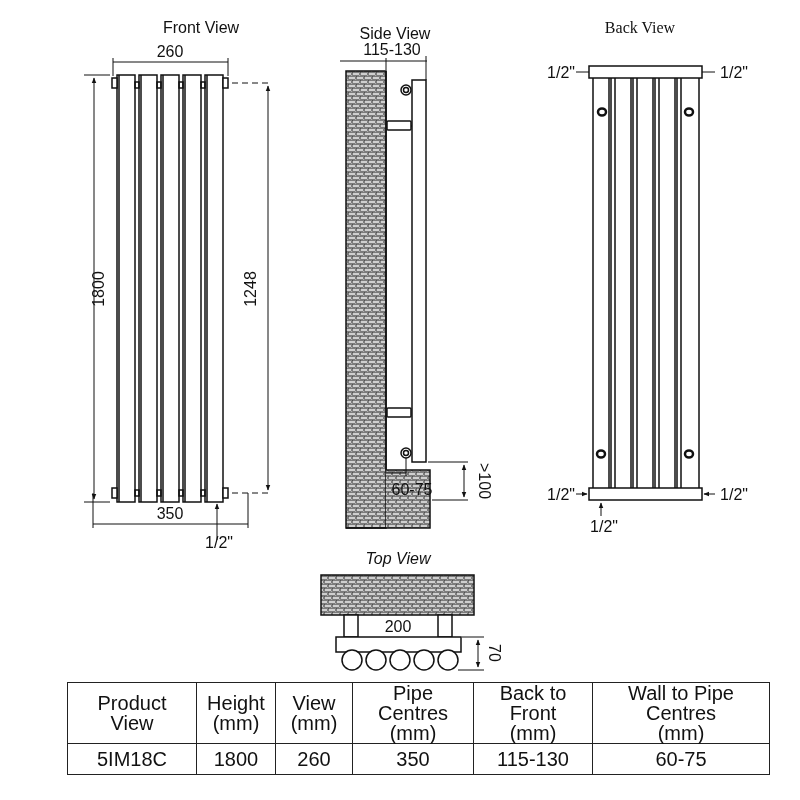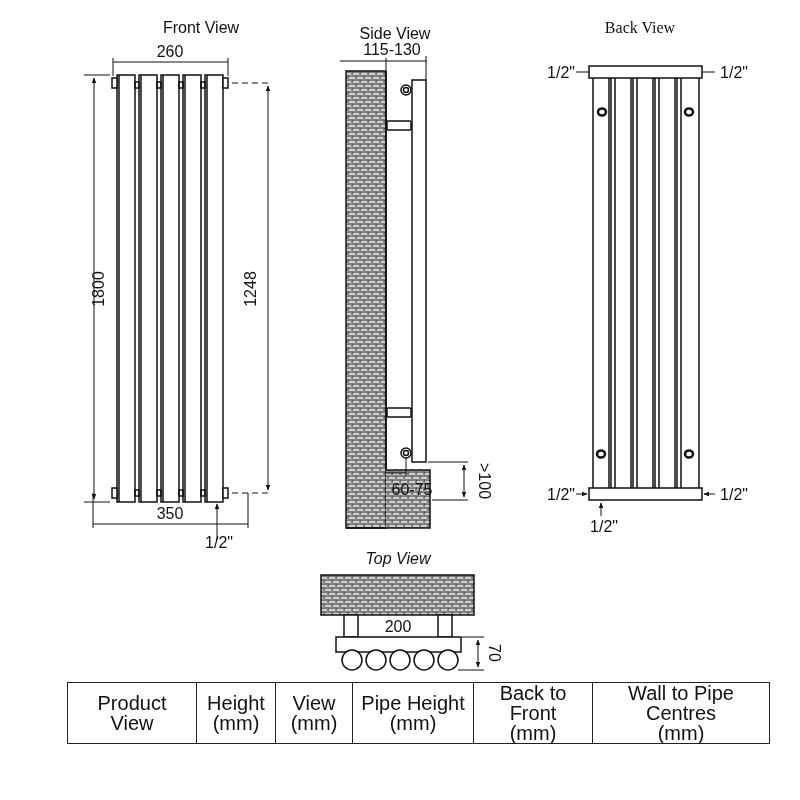--- a/index.html
+++ b/index.html
@@ -163,18 +163,26 @@
 <div class="title" style="left:330px; top:25px; width:130px;">Side View</div>
 <div class="title" style="left:575px; top:19px; width:130px;font-family:Liberation Serif, serif;">Back View</div>
 <div class="title" style="left:333px; top:550px; width:130px;font-style:italic;">Top View</div>
 
 <table class="spec">
   <tbody>
       <tr class="h">
     <td style="width:120px"><span>Product</span><br><span>View</span></td>
     <td style="width:70px"><span>Height</span><br><span>(mm)</span></td>
     <td style="width:68px"><span>View</span><br><span>(mm)</span></td>
-    <td style="width:112px"><span>Pipe Height</span><br><span>(mm)</span></td>
+    <td style="width:112px"><span>Pipe Centres</span><br><span>(mm)</span></td>
     <td style="width:110px"><span>Back to Front</span><br><span>(mm)</span></td>
     <td style="width:168px"><span>Wall to Pipe Centres</span><br><span>(mm)</span></td>
+  </tr>
+  <tr class="v">
+    <td>5IM18C</td>
+    <td>1800</td>
+    <td>260</td>
+    <td>350</td>
+    <td>115-130</td>
+    <td>60-75</td>
   </tr>
 </tbody>
   </table>
 
 </body></html>

